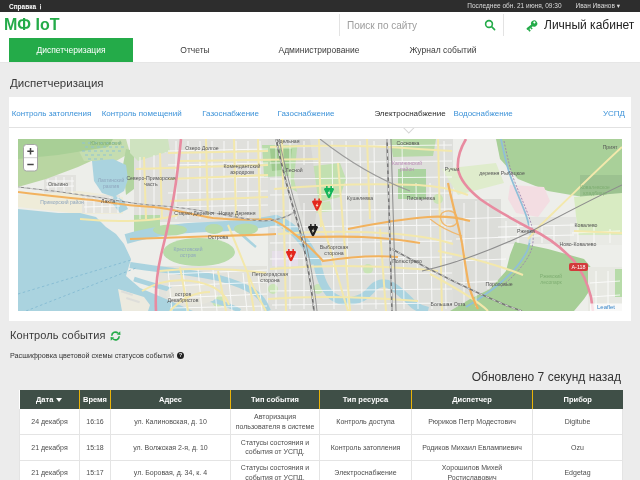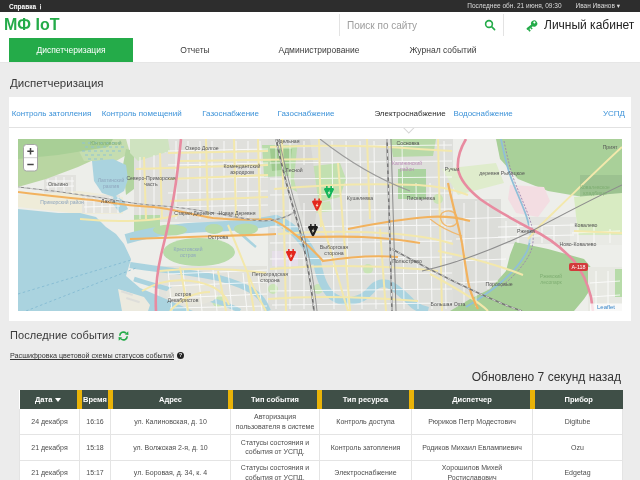--- a/index.html
+++ b/index.html
@@ -24,26 +24,26 @@
     border-bottom:1px solid #e2e2e2; }
   .st { font-size:8px; color:#3c92d8; position:absolute; top:12px; transform:translateX(-50%); white-space:nowrap; }
   .st.act { color:#2b2b2b; }
   .notch { position:absolute; top:31px; width:12px; height:6px; overflow:hidden;}
   .notch div { width:7.6px; height:7.6px; background:#fff; border:1px solid #d7d7d7;
     transform:rotate(45deg); margin:-4.4px auto 0; }
   .mapwrap { padding:11px 9px 10px 9px; }
   .map { width:604px; height:172px; position:relative; }
   .sec2 { display:flex; align-items:center; margin:8px 0 0 10px; }
   .sec2 h2 { font-size:11px; color:#3a3a3a; font-weight:normal; margin-right:4px; letter-spacing:0.1px;}
-  .legend { margin:10px 0 0 10px; font-size:7.2px; color:#333; display:flex; align-items:center; gap:3px;text-decoration:underline;}
+  .legend { margin:10px 0 0 10px; font-size:7.2px; color:#333; display:flex; align-items:center; gap:3px;}
   .updated { text-align:right; margin:10px 19px 6px 0; font-size:12px; color:#333; }
   table { border-collapse:collapse; margin-left:19px; width:603px; table-layout:fixed;
     background:#fff; font-size:7px; color:#4d4d4d; }
   thead th { background:#3f4f47; color:#fff; font-size:7.5px; font-weight:bold;
-    height:19px; border-right:5px solid #eab308; }
+    height:19px; border-right:1px solid #eab308; }
   thead th:last-child { border-right:none;margin-left:27px; }
   tbody td { text-align:center; height:25.5px; border:1px solid #e4e4e4; border-top:none;
     padding:2px 4px; line-height:1.35;}
   tbody tr td:first-child { border-left:1px solid #e4e4e4; }
 </style></head>
 <body>
 <div class="topbar">
   <span class="l">Справка &nbsp;ℹ</span>
   <span class="r">
       <span>Последнее обн. 21 июня, 09:30</span>
@@ -417,21 +417,21 @@
         <path d="M-2.9,-6.6 h1.5 v2.4 h-1.5 Z M1.4,-6.6 h1.5 v2.4 h-1.5 Z"></path>
         <path d="M-3.8,-4.5 L3.8,-4.5 Q5.3,-4.5 4.9,-3 L1.3,4.7 Q0,6.8 -1.3,4.7 L-4.9,-3 Q-5.3,-4.5 -3.8,-4.5 Z"></path>
         <path d="M0.9,-2.4 L-1.4,0.7 L-0.1,0.9 L-0.8,3 L1.5,-0.1 L0.2,-0.3 Z" fill="rgba(255,252,230,0.9)"></path>
       </g>
     </defs>
   </svg>
   </div>
     </div>
 </div>
 <div class="sec2">
-  <h2>Последние события</h2>
+  <h2>Контроль события</h2>
   <svg width="11" height="10" viewBox="0 0 10 9" style="margin-top:1px">
     <path d="M1.6,4.2 A3.3,3.3 0 0 1 7.3,2.0" fill="none" stroke="#24ab49" stroke-width="1.5"></path>
     <path d="M9.3,0.2 L9.5,3.6 L6.2,3.2 Z" fill="#24ab49"></path>
     <path d="M8.4,4.8 A3.3,3.3 0 0 1 2.7,7.0" fill="none" stroke="#24ab49" stroke-width="1.5"></path>
     <path d="M0.7,8.8 L0.5,5.4 L3.8,5.8 Z" fill="#24ab49"></path>
   </svg>
 </div>
 <div class="legend">
     <span>Расшифровка цветовой схемы статусов событий</span>
  <svg width="7" height="7" viewBox="0 0 7 7">

